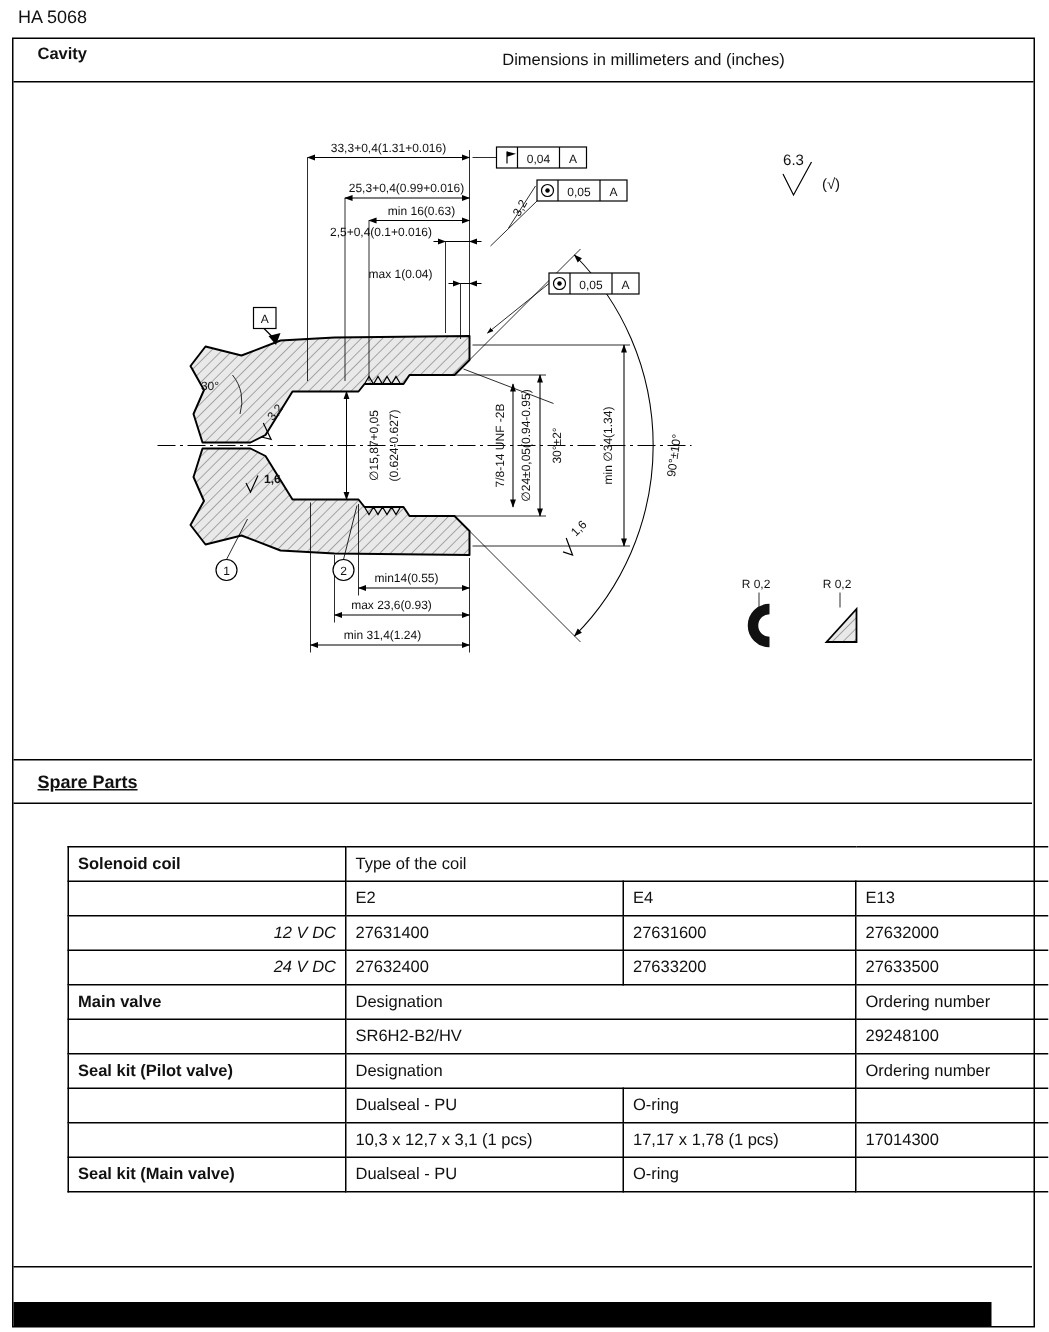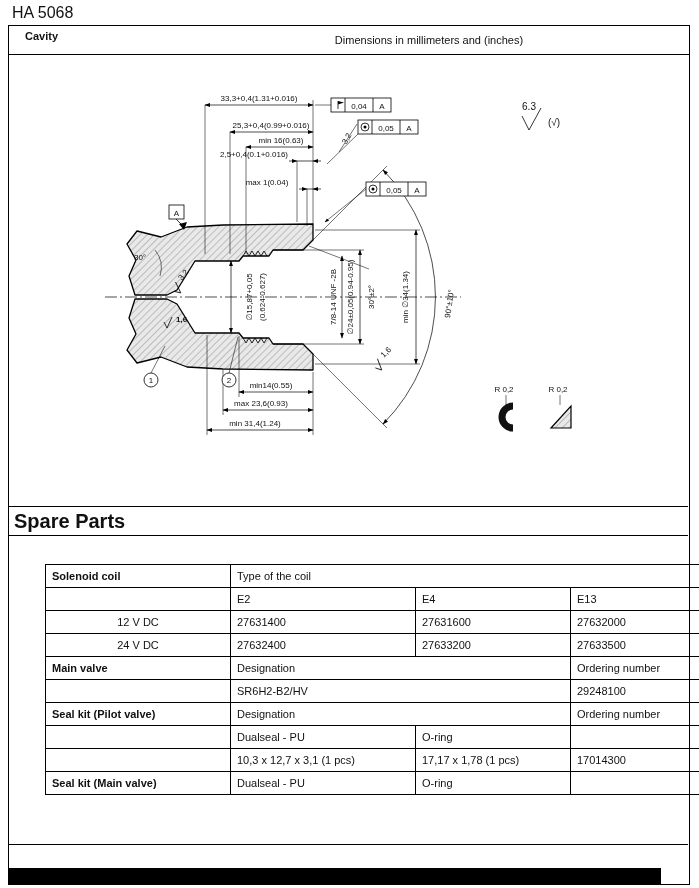--- a/index.html
+++ b/index.html
@@ -1,41 +1,41 @@
 <!DOCTYPE html>
 <html><head>
 <meta charset="utf-8">
 <style>
   html,body { margin:0; padding:0; background:#fff; }
   body { font-family:"Liberation Sans","DejaVu Sans",sans-serif; color:#111; }
   .page-wrap { position:relative; width:699px; height:888px; background:#fff; overflow:hidden; }
-  .doc-number { position:absolute; top:4px; left:12px; font-size:16px; }
+  .doc-number { position:absolute; top:4px; left:12px; font-size:12px; }
   .page { position:absolute; left:8px; top:25px; width:682px; height:860px;
           border:1.5px solid #000; box-sizing:border-box; background:#fff; }
   .hdr { position:relative; height:28px; border-bottom:1.5px solid #000; }
   .hdr .title { position:absolute; left:16px; top:4px; font-size:11px; font-weight:bold; }
   .hdr .note { position:absolute; left:220px; right:60px; top:8px; text-align:center; font-size:11px; }
   .drawing-svg { position:absolute; left:0; top:28px; width:679px; height:452px; }
   .drawing-svg text { font-size:8px; fill:#111; }
   .drawing-svg .part { fill:url(#hatch); stroke:#000; stroke-width:1.3; stroke-linejoin:round; }
   .drawing-svg .cl { stroke:#000; stroke-width:.7; stroke-dasharray:12 3 2 3; }
   .drawing-svg .dim { stroke:#000; stroke-width:.7; fill:none; }
   .drawing-svg .ext { stroke:#000; stroke-width:.55; fill:none; }
   .drawing-svg .box { fill:#fff; stroke:#000; stroke-width:.8; }
   .drawing-svg .thin { stroke:#000; stroke-width:.8; fill:none; }
   .section-head { position:absolute; left:0; top:480px; width:679px; height:30px;
                   border-top:1.5px solid #000; border-bottom:1.5px solid #000;
                   box-sizing:border-box; display:flex; align-items:center; }
-  .section-head span { font-size:20px; font-weight:bold; margin-left:5px; }
+  .section-head span { font-size:12px; font-weight:bold; margin-left:16px;text-decoration:underline; }
   table.parts { position:absolute; left:0; top:538px; width:679px; border-collapse:collapse;
                 font-size:11px; table-layout:fixed;margin-left:36px; }
   table.parts td { border:1px solid #000; height:20px; padding:1px 6px; overflow:hidden;
                    white-space:nowrap; }
   td.lbl { font-weight:bold; text-align:left; }
-  td.ind { padding-left:18px; text-align:center; }
+  td.ind { padding-left:18px; text-align:right;font-style:italic; }
   td.ctr { }
   .bottom-rule { position:absolute; left:0; top:818px; width:679px; border-top:1px solid #000; }
   .footer-bar { position:absolute; left:0; top:842px; width:652px; height:16px; background:#000; }
 </style>
 </head>
 <body>
 
 <div class="page-wrap">
   <div class="doc-number">HA 5068</div>
 

